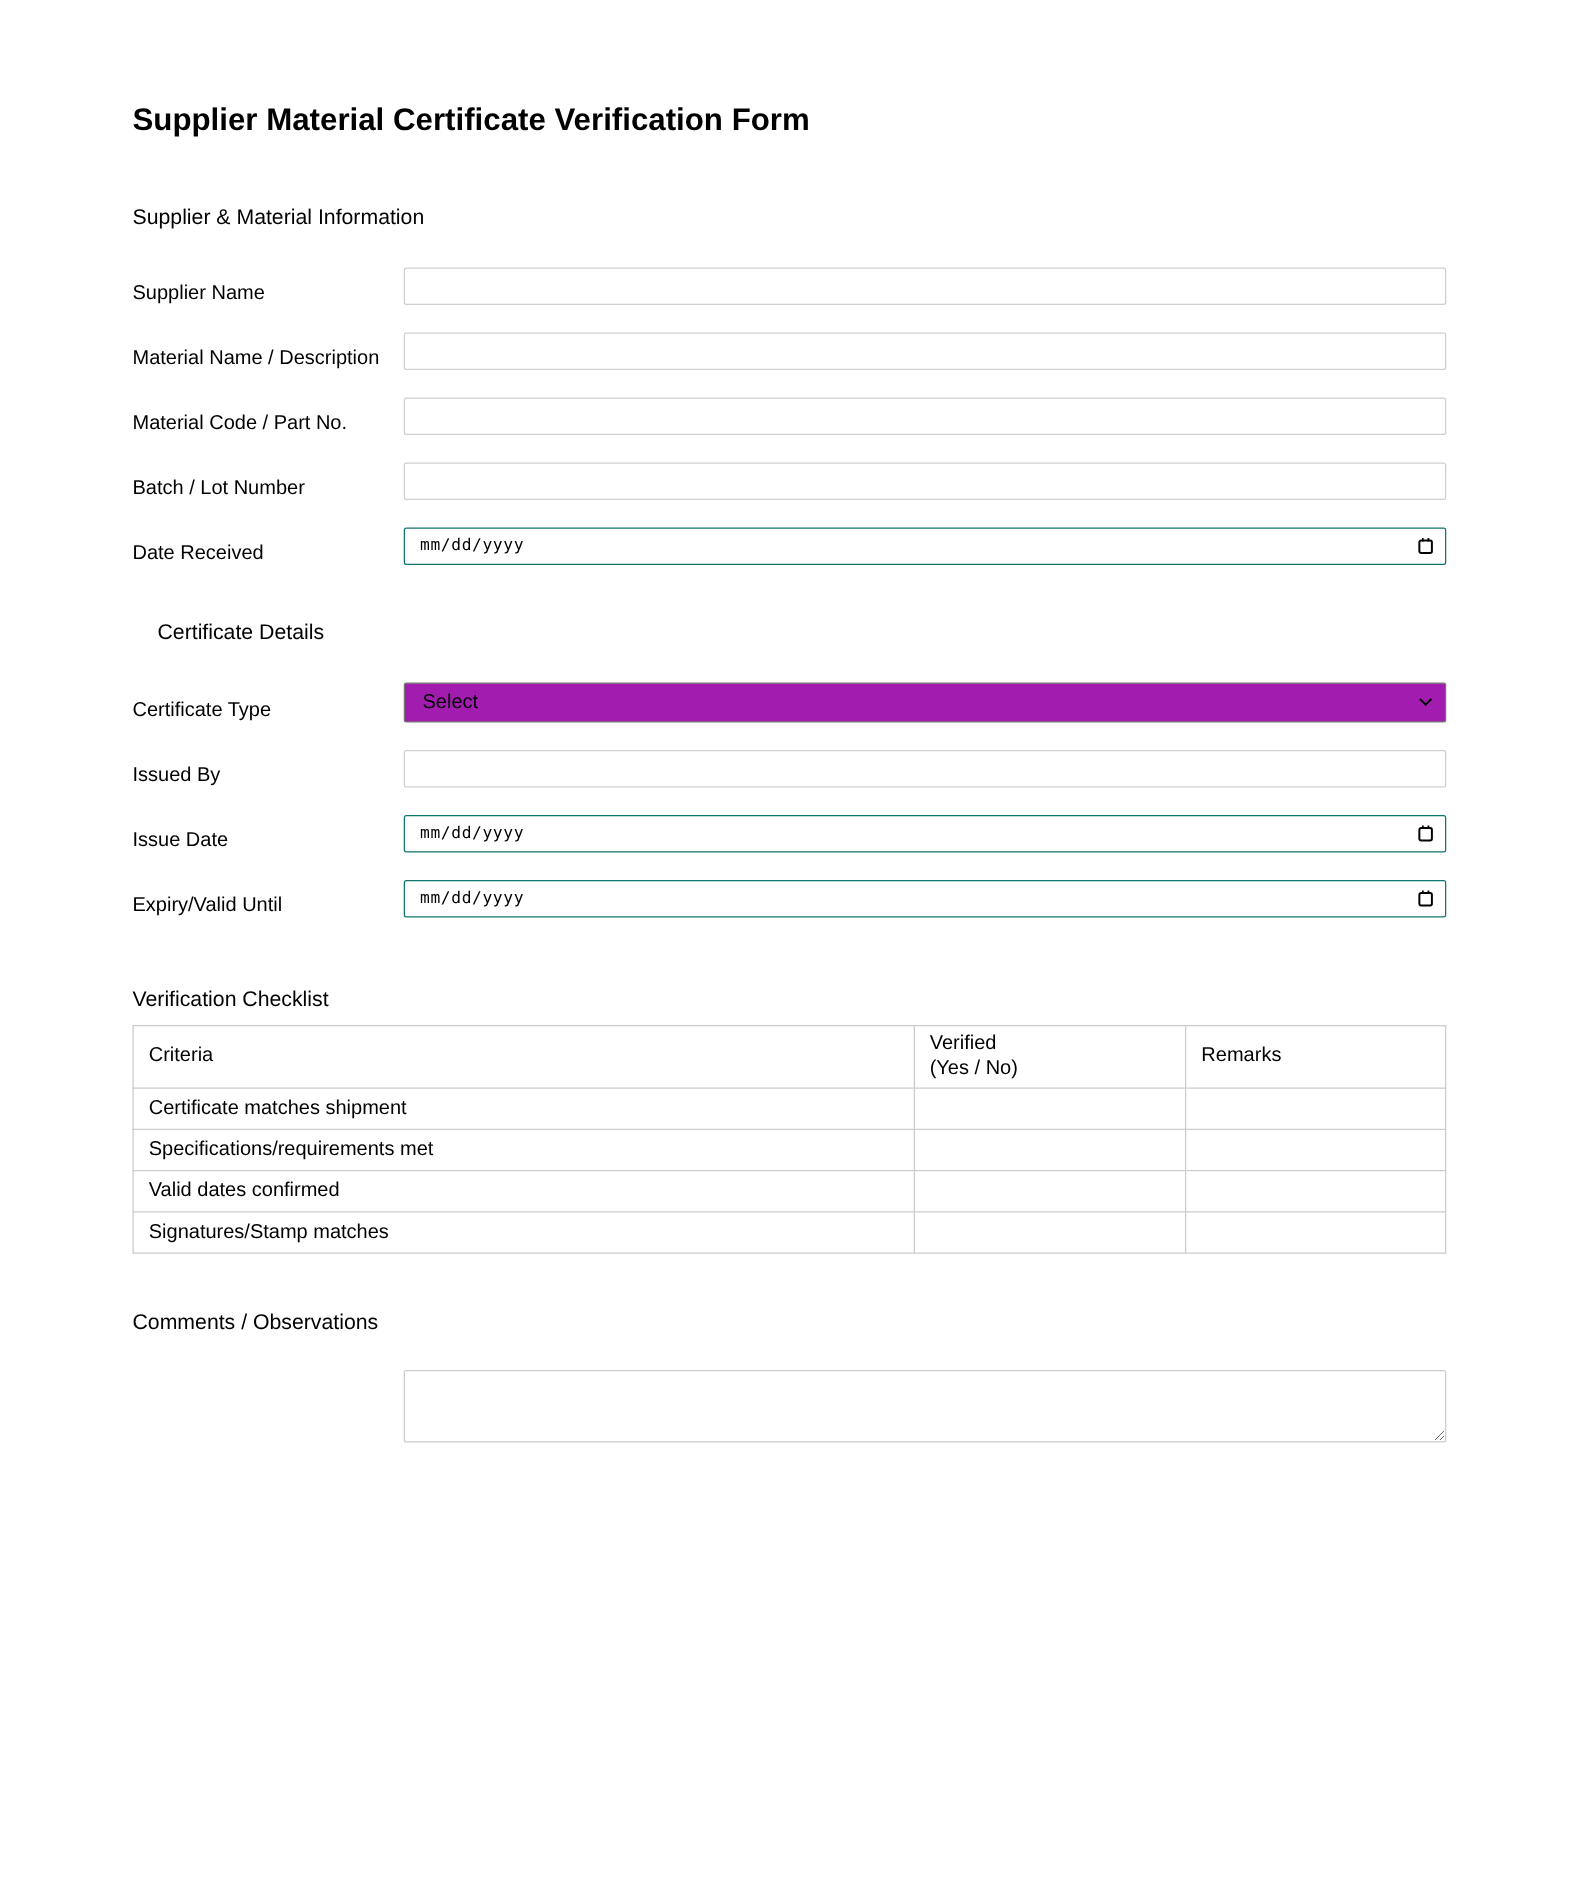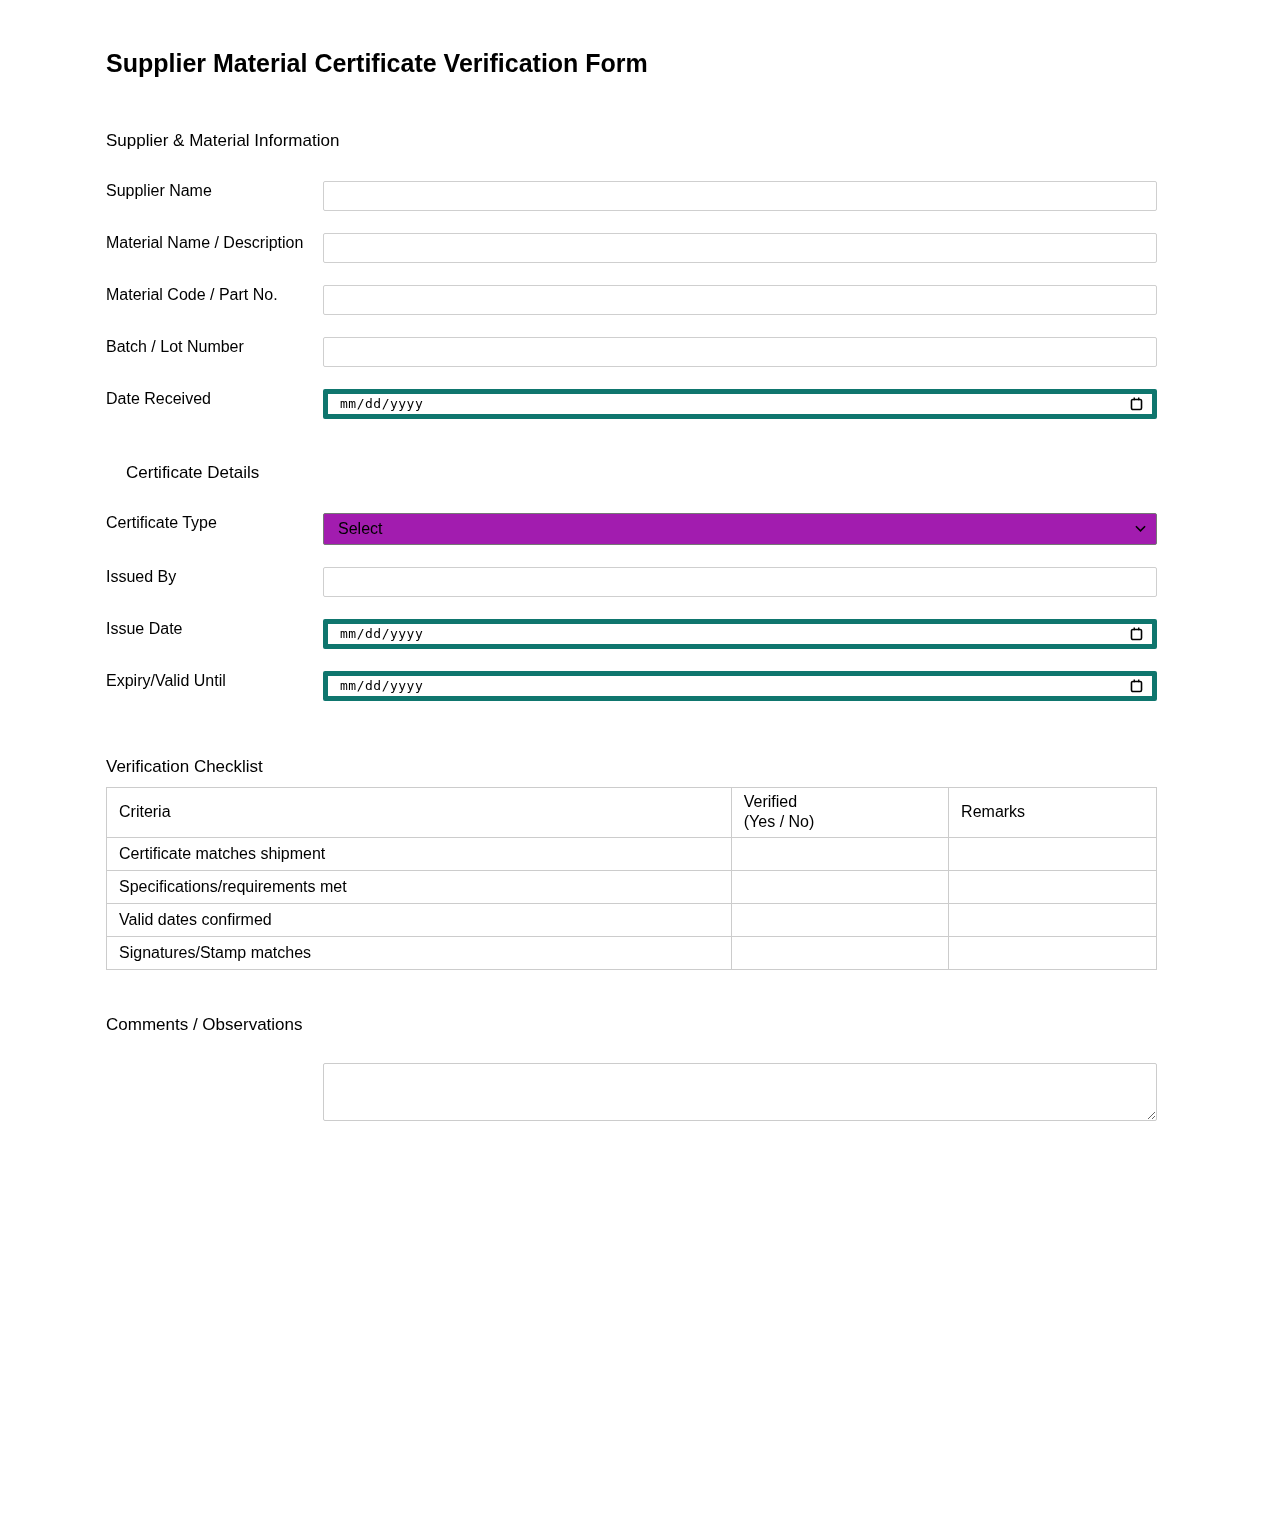--- a/index.html
+++ b/index.html
@@ -5,42 +5,42 @@
   * { box-sizing: border-box; }
   html, body { margin: 0; padding: 0; background: #ffffff; }
   body {
     font-family: "Liberation Sans", sans-serif;
     color: #000;
     width: 1263px;
   }
   .container {
     width: 1051px;
     margin: 0 auto;
-    padding: 49px 0 240px;
+    padding: 82px 0 240px;
   }
   .page-title {
     font-size: 25px;
     font-weight: 700;
     margin: 0;
     line-height: 1.15;
   }
   .section-heading {
     font-size: 17px;
     font-weight: 400;
     margin: 0;
     line-height: 20px;
   }
   .sh-1 { margin-top: 53px; margin-bottom: 30px; }
   .sh-2 { margin-top: 44px; margin-bottom: 30px; margin-left: 20px; }
   .sh-3 { margin-top: 56px; margin-bottom: 0; }
   .sh-4 { margin-top: 45px; margin-bottom: 28px; }
 
   .form-row {
     display: flex;
-    align-items: flex-start;
+    align-items: flex-end;
     margin-top: 22px;
   }
   .form-row.first { margin-top: 0; }
   .field-label {
     flex: 0 0 217px;
     font-size: 16px;
     line-height: 19px;
     padding-right: 14px;
   }
   .control { flex: 1; min-width: 0; }
@@ -54,21 +54,21 @@
     padding: 0 8px;
     font-family: "Liberation Sans", sans-serif;
     font-size: 15px;
     color: #000;
     outline: none;
   }
 
   .date-input {
     width: 100%;
     height: 30px;
-    border: 5px solid #0f766e;
+    border: 1px solid #0f766e;
     border-radius: 2px;
     background: #fff;
     display: flex;
     align-items: center;
     justify-content: space-between;
     padding: 0 9px 0 12px;
     cursor: default;
   }
   .date-placeholder {
     font-family: "DejaVu Sans Mono", monospace;

